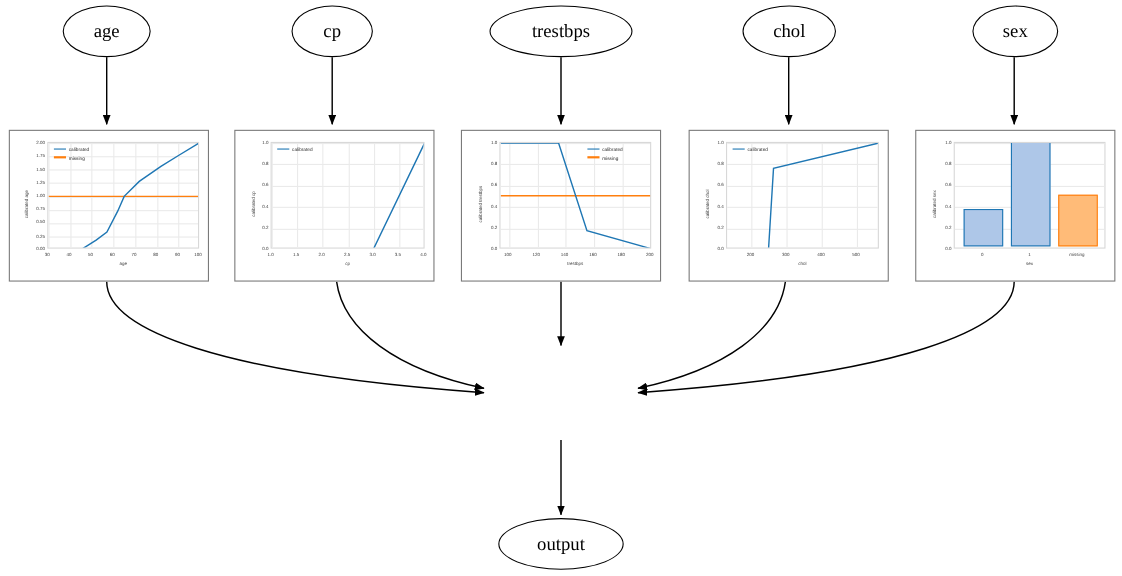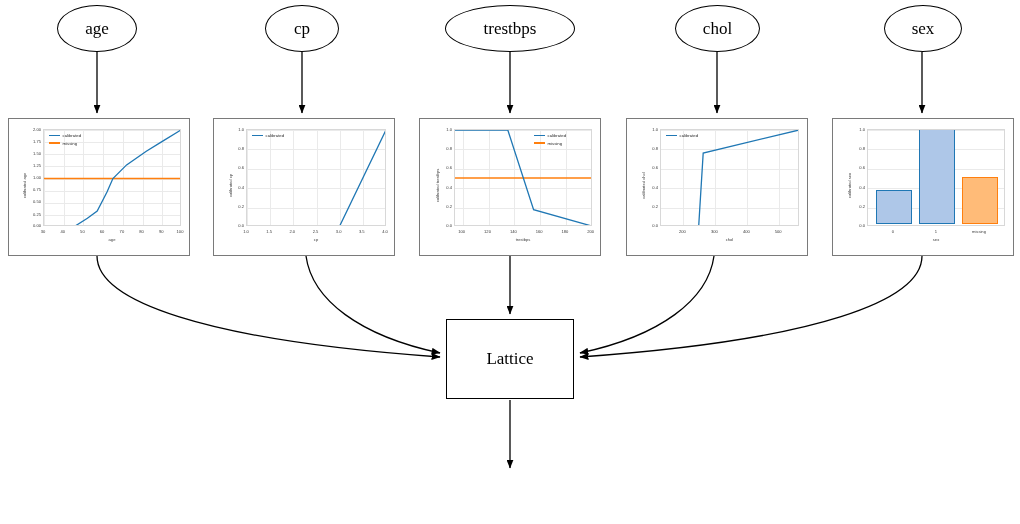--- a/index.html
+++ b/index.html
@@ -422,18 +422,18 @@
       <div class="ytick" style="left:10px; top:99.6px; width:18px;">0.0</div>
 
       <div class="xtick" style="left:44px; top:106px; width:24px;">0</div>
       <div class="xtick" style="left:87px; top:106px; width:24px;">1</div>
       <div class="xtick" style="left:130px; top:106px; width:24px;">missing</div>
 
       <div class="xlabel" style="left:30px; top:114px; width:138px;">sex</div>
     </div>
   </div>
 
-  <div class="node-box" style="left:446px; top:319px; width:128px; height:80px;">
-    <span>Lattice</span>
-  </div>
-
+
+  <div class="node-ellipse" style="left:453px; top:471px; width:114px; height:47px;">
+    <span>output</span>
+  </div>
 
 </div>
 
 </body></html>

